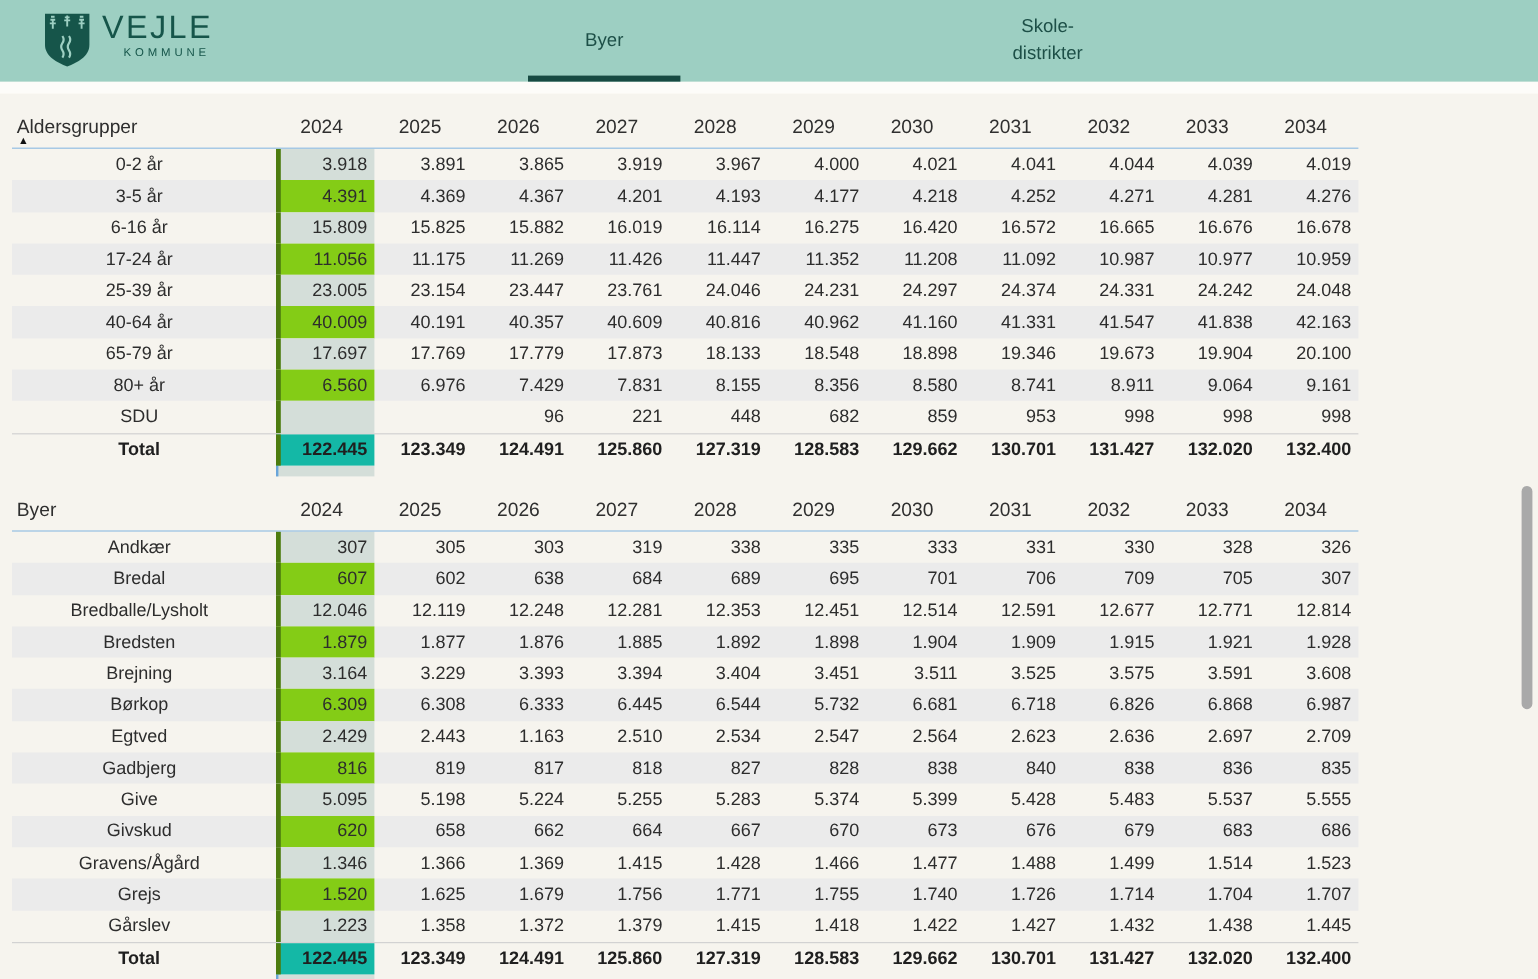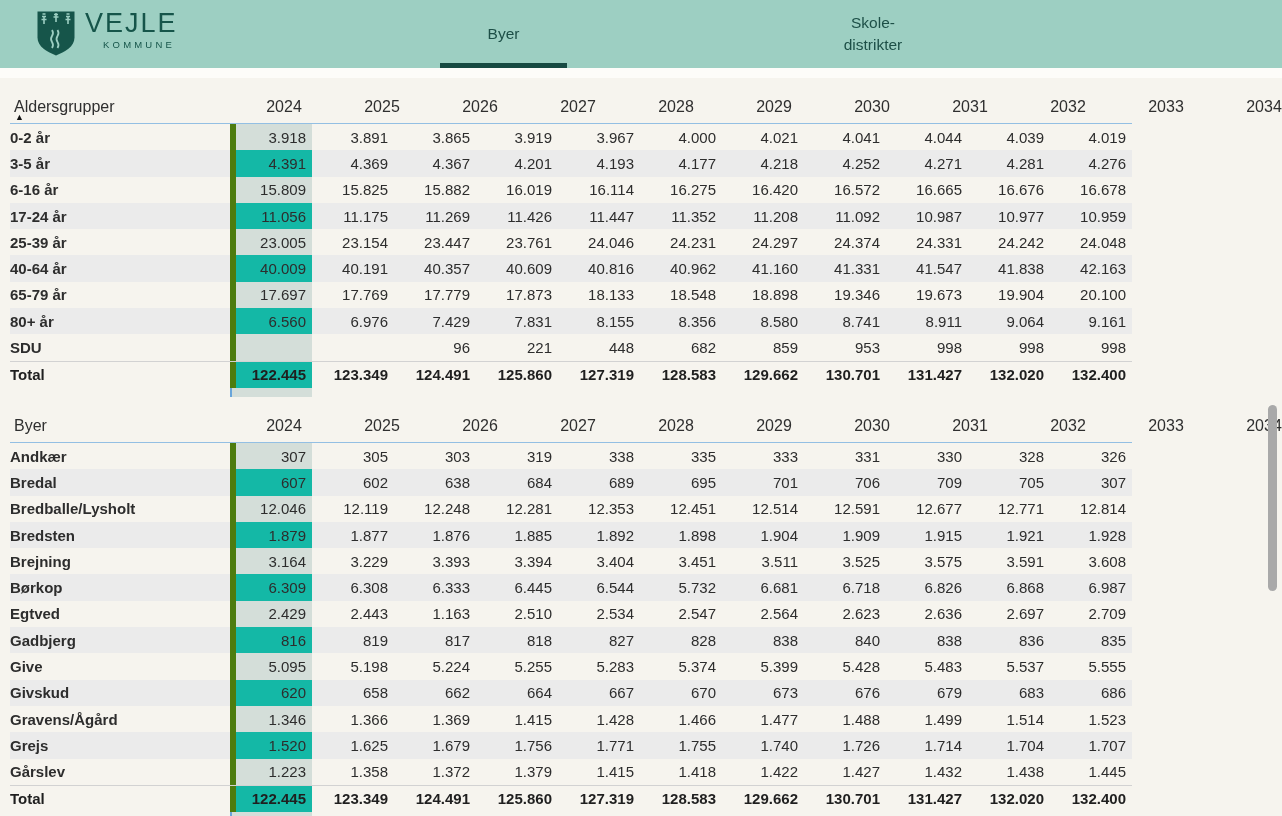--- a/index.html
+++ b/index.html
@@ -64,53 +64,52 @@
     position: relative;
     display: grid;
     grid-template-columns: 220px repeat(11, 82px);
     align-items: end;
     height: 38px;
     box-sizing: border-box;
     padding-bottom: 7px;
     border-bottom: 1px solid #93bfe3;
     font-size: 16px;
     color: #2f2f2f;
-    gap: 16px;
   }
   .hdr .hlabel { text-align: left; padding-left: 4px; }
   .hdr .yr { text-align: center; padding-right: 6px; cursor: pointer; }
   .sort-asc {
     position: absolute;
     left: 5px; bottom: 1px;
     font-size: 9px;
     color: #111;
     line-height: 1;
   }
   .row {
     display: grid;
     grid-template-columns: 220px repeat(11, 82px);
     height: 26.3px;
     align-items: center;
     font-size: 15px;
     color: #2d2d2d;
   }
   .row.alt { background: #ebebeb; }
-  .row .label { text-align: left; padding-right: 8px; white-space: nowrap; font-weight: bold; }
+  .row .label { text-align: center; padding-right: 8px; white-space: nowrap; }
   .row .num {
     text-align: right; padding-right: 6px;
     font-variant-numeric: tabular-nums;
     height: 100%;
     display: flex; align-items: center; justify-content: flex-end;
     box-sizing: border-box;
   }
   .row .num.h {
     background: #d4ded9;
-    border-left: 6px solid #4d7c0f;
-  }
-  .row.alt .num.h { background: #14b8a6; }
+    border-left: 4px solid #4d7c0f;
+  }
+  .row.alt .num.h { background: #84cc16; }
   .row.total {
     font-weight: 700;
     color: #1f1f1f;
     border-top: 1px solid #d2d2d2;
   }
   .row.total .num.h { background: #14b8a6; }
   .hl-ext {
     margin-left: 220px;
     width: 82px;
     height: 9px;

